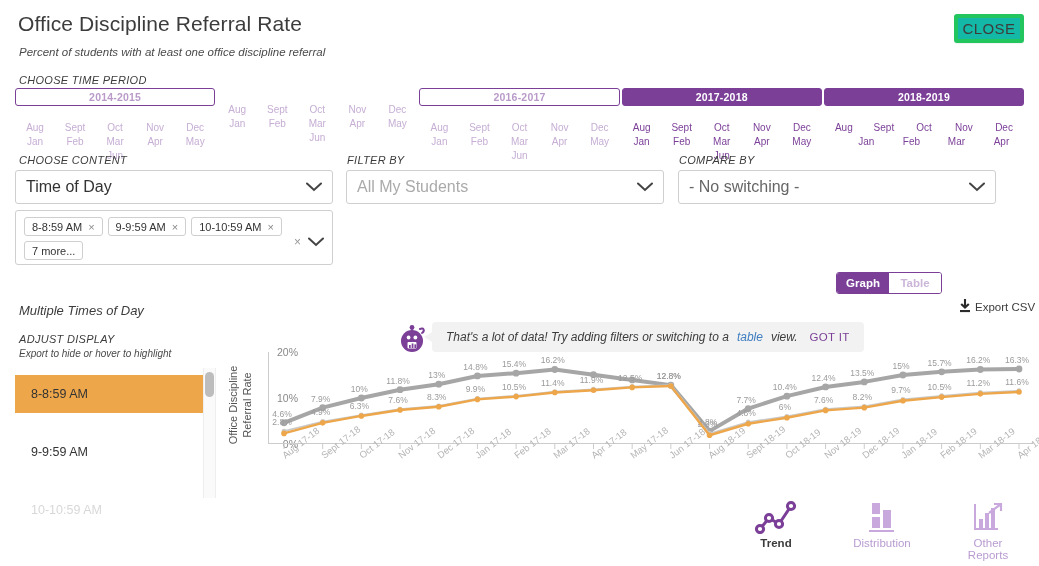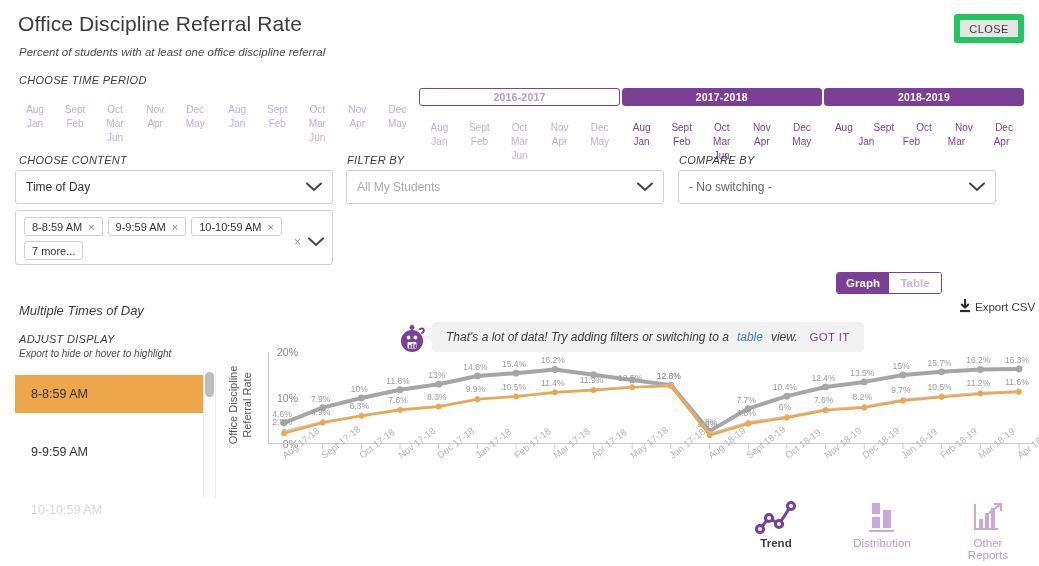--- a/index.html
+++ b/index.html
@@ -18,22 +18,22 @@
     position:absolute; left:18px; top:12px;
     font-size:21px; font-weight:400; color:#3c3c3c; letter-spacing:.1px;
   }
   #page-subtitle {
     position:absolute; left:19px; top:46px;
     font-size:11.5px; font-style:italic; color:#4a4a4a;
   }
   #close-button {
     position:absolute; right:15px; top:14px;
     width:70px; height:29px;
-    border:6px solid #22c55e; border-radius:3px; background:#e5e5e5;
-    font-size:11px; color:#3c3c3c; letter-spacing:.4px;
+    border:4px solid #22c55e; border-radius:3px; background:#14b8a6;
+    font-size:15px; color:#3c3c3c; letter-spacing:.4px;
     display:flex; align-items:center; justify-content:center;
     box-shadow:0 1px 1px rgba(0,0,0,.05);
     cursor:pointer;
   }
 
   .section-label {
     font-size:11px; letter-spacing:.3px; color:#3c3c3c; text-transform:uppercase;font-style:italic;
   }
   #time-period-label { position:absolute; left:19px; top:74px; }
 
@@ -61,21 +61,21 @@
 
   
   #content-label  { position:absolute; left:19px;  top:154px; }
   #filter-label   { position:absolute; left:347px; top:154px; }
   #compare-label  { position:absolute; left:679px; top:154px; }
 
   .select-box {
     position:absolute; height:20px;
     border:1px solid #cfcfcf; border-radius:3px; background:#fff;
     display:flex; align-items:center; padding:16px 10px;
-    font-size:12px; color:#333; cursor:pointer;
+    font-size:16px; color:#333; cursor:pointer;
   }
   .select-box .chev { margin-left:auto; }
   .chev svg { display:block; }
   #content-select { left:15px;  top:170px; width:318px; }
   #filter-select  { left:346px; top:170px; width:318px; }
   #compare-select { left:678px; top:170px; width:318px; }
   #filter-select .sel-val { color:#aaa; }
   #compare-select .sel-val { color:#666; }
 
   
@@ -193,20 +193,21 @@
 </head>
 <body>
 
 <div id="page-title">Office Discipline Referral Rate</div>
 <div id="page-subtitle">Percent of students with at least one office discipline referral</div>
 <div id="close-button">CLOSE</div>
 
 <div id="time-period-label" class="section-label">CHOOSE TIME PERIOD</div>
 <div id="time-period-row">
     <div class="tp-year">
+      <div class="tp-bar">2014-2015</div>
       <div class="tp-months">
         <div class="tp-mrow">
           <div class="tp-m">Aug</div>
           <div class="tp-m">Sept</div>
           <div class="tp-m">Oct</div>
           <div class="tp-m">Nov</div>
           <div class="tp-m">Dec</div>
         </div>
         <div class="tp-mrow">
           <div class="tp-m">Jan</div>

